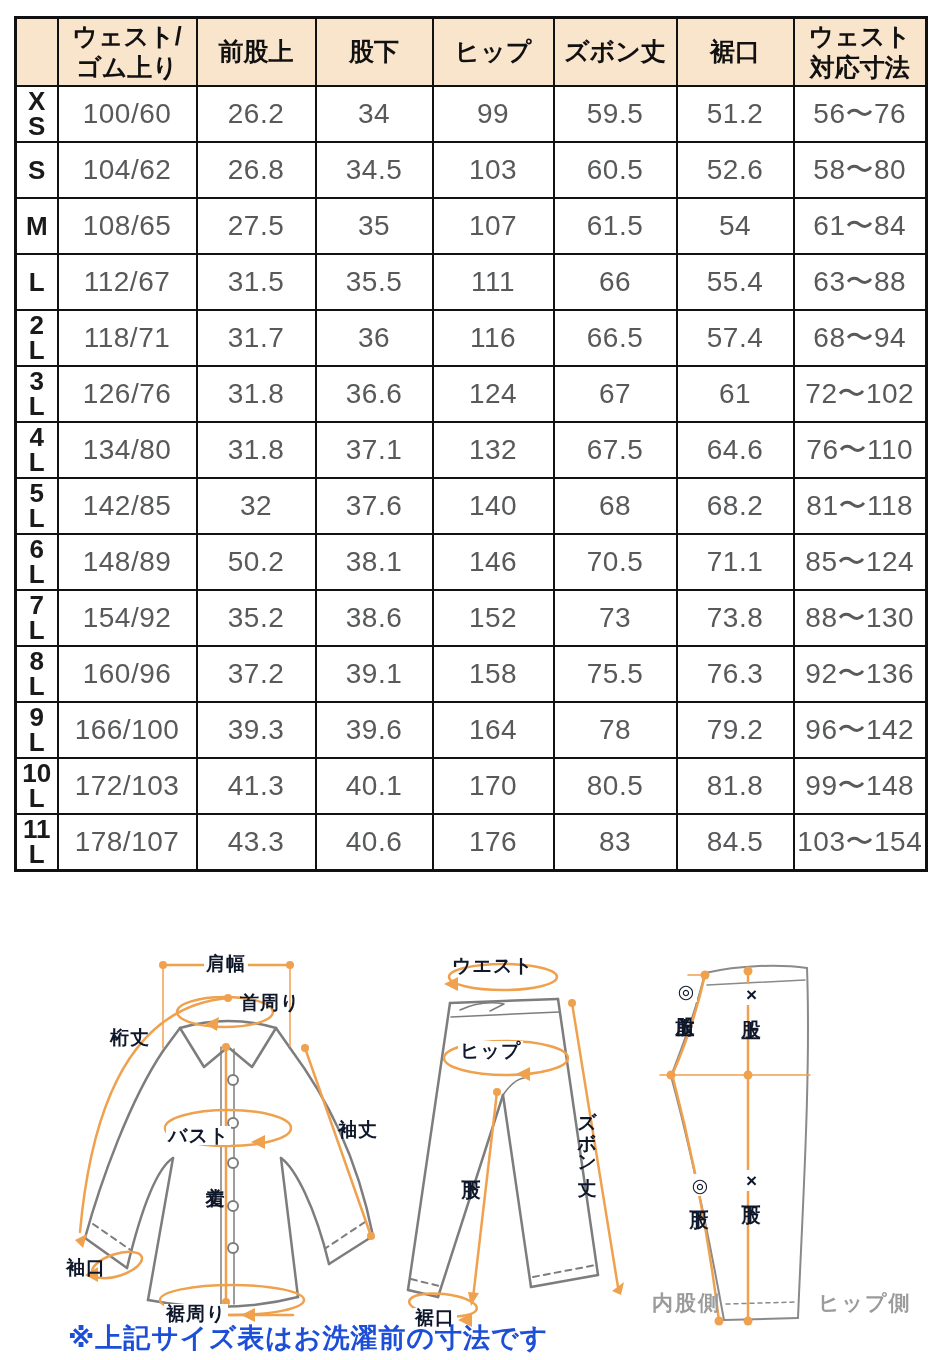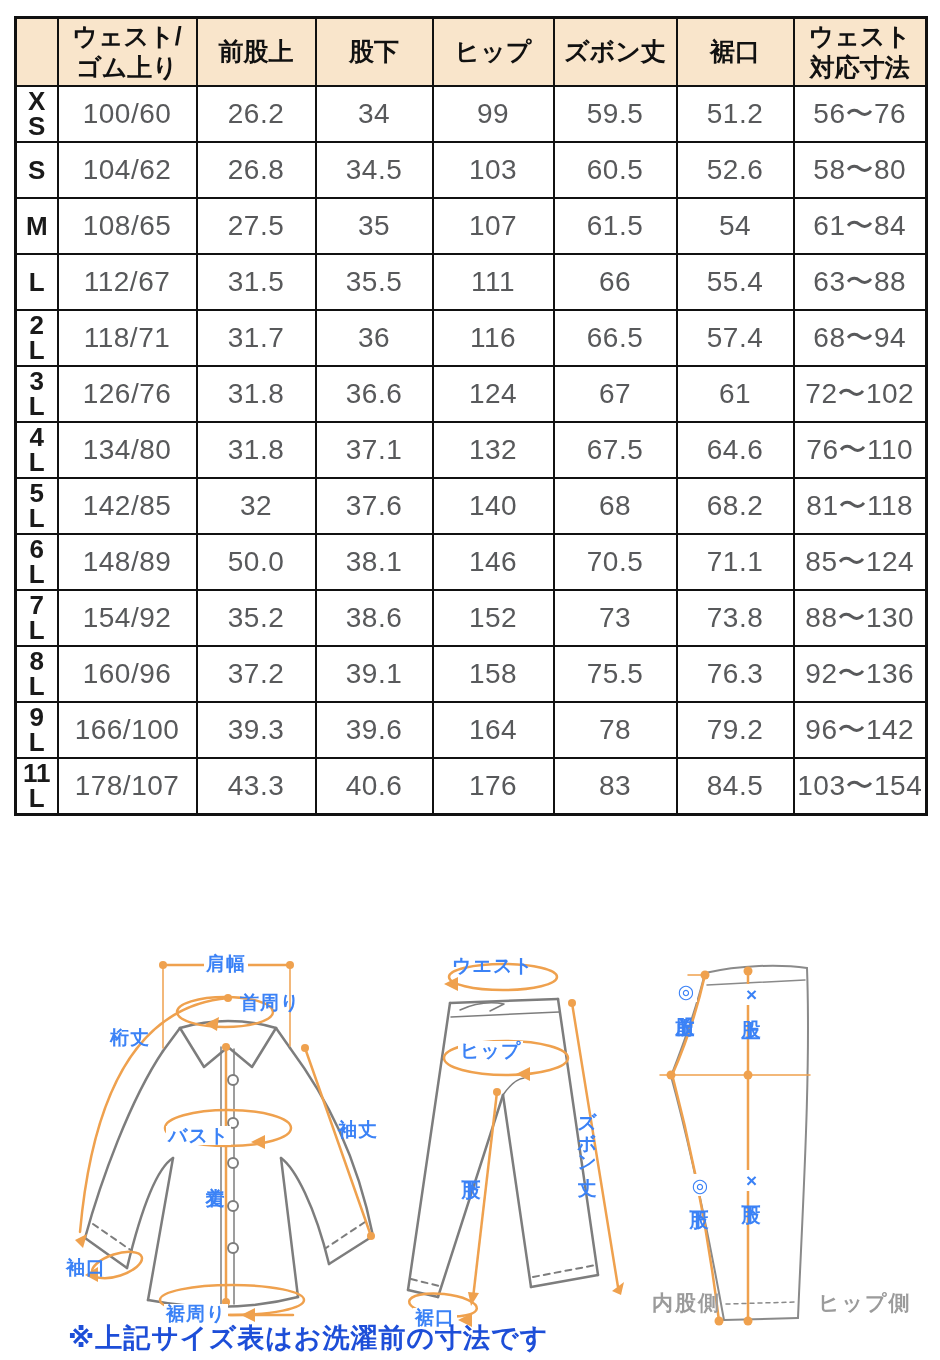--- a/index.html
+++ b/index.html
@@ -18,21 +18,21 @@
   }
   td.size-label{
     color:#1a1a1a;font-size:26px;font-weight:bold;height:54px;
     line-height:.95;white-space:pre-line;
   }
   td.val{color:#58595b;font-size:28px;font-weight:400;height:54px;letter-spacing:.5px;}
 
   
   .diagrams{position:absolute;left:0;top:940px;width:940px;height:385px;}
   .diagrams svg{position:absolute;top:8px;}
-  .dl{position:absolute;font-size:19px;font-weight:bold;color:#3b82f6;line-height:1;
+  .dl{position:absolute;font-size:19px;font-weight:bold;color:#0f172a;line-height:1;
       letter-spacing:1px;white-space:nowrap;}
   .bgw{background:#fff;padding:0 2px;}
   .v{writing-mode:vertical-rl;text-orientation:upright;letter-spacing:0;}
   .gray{color:#9b9b9b;font-size:21px;letter-spacing:2px;margin-left:10px;}
 
   .note{position:absolute;left:68px;top:1320px;font-size:27px;font-weight:600;color:#1d4ed8;
         letter-spacing:1px;}
 </style>
 </head>
 <body>
@@ -156,21 +156,21 @@
       <td class="val">140</td>
       <td class="val">68</td>
       <td class="val">68.2</td>
       <td class="val">81〜118</td>
     </tr>
 
     <tr>
       <td class="size-label">6
 L</td>
       <td class="val">148/89</td>
-      <td class="val">50.0</td>
+      <td class="val">50.2</td>
       <td class="val">38.1</td>
       <td class="val">146</td>
       <td class="val">70.5</td>
       <td class="val">71.1</td>
       <td class="val">85〜124</td>
     </tr>
 
     <tr>
       <td class="size-label">7
 L</td>
@@ -200,20 +200,31 @@
 L</td>
       <td class="val">166/100</td>
       <td class="val">39.3</td>
       <td class="val">39.6</td>
       <td class="val">164</td>
       <td class="val">78</td>
       <td class="val">79.2</td>
       <td class="val">96〜142</td>
     </tr>
 
+    <tr>
+      <td class="size-label">10
+L</td>
+      <td class="val">172/103</td>
+      <td class="val">41.3</td>
+      <td class="val">40.1</td>
+      <td class="val">170</td>
+      <td class="val">80.5</td>
+      <td class="val">81.8</td>
+      <td class="val">99〜148</td>
+    </tr>
 
     <tr>
       <td class="size-label">11
 L</td>
       <td class="val">178/107</td>
       <td class="val">43.3</td>
       <td class="val">40.6</td>
       <td class="val">176</td>
       <td class="val">83</td>
       <td class="val">84.5</td>

